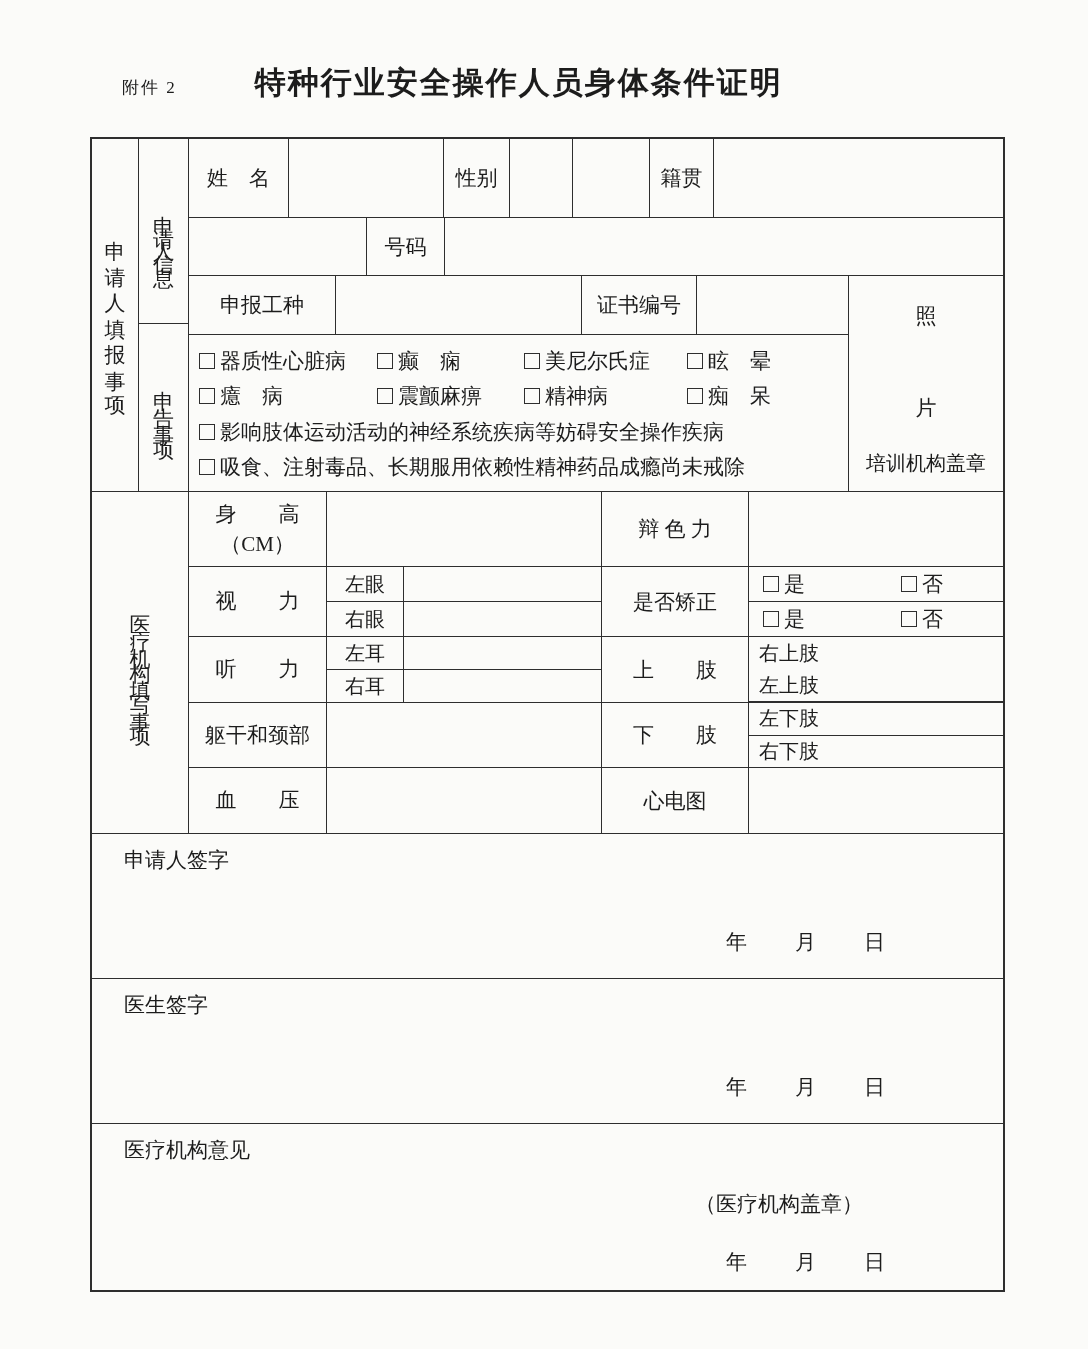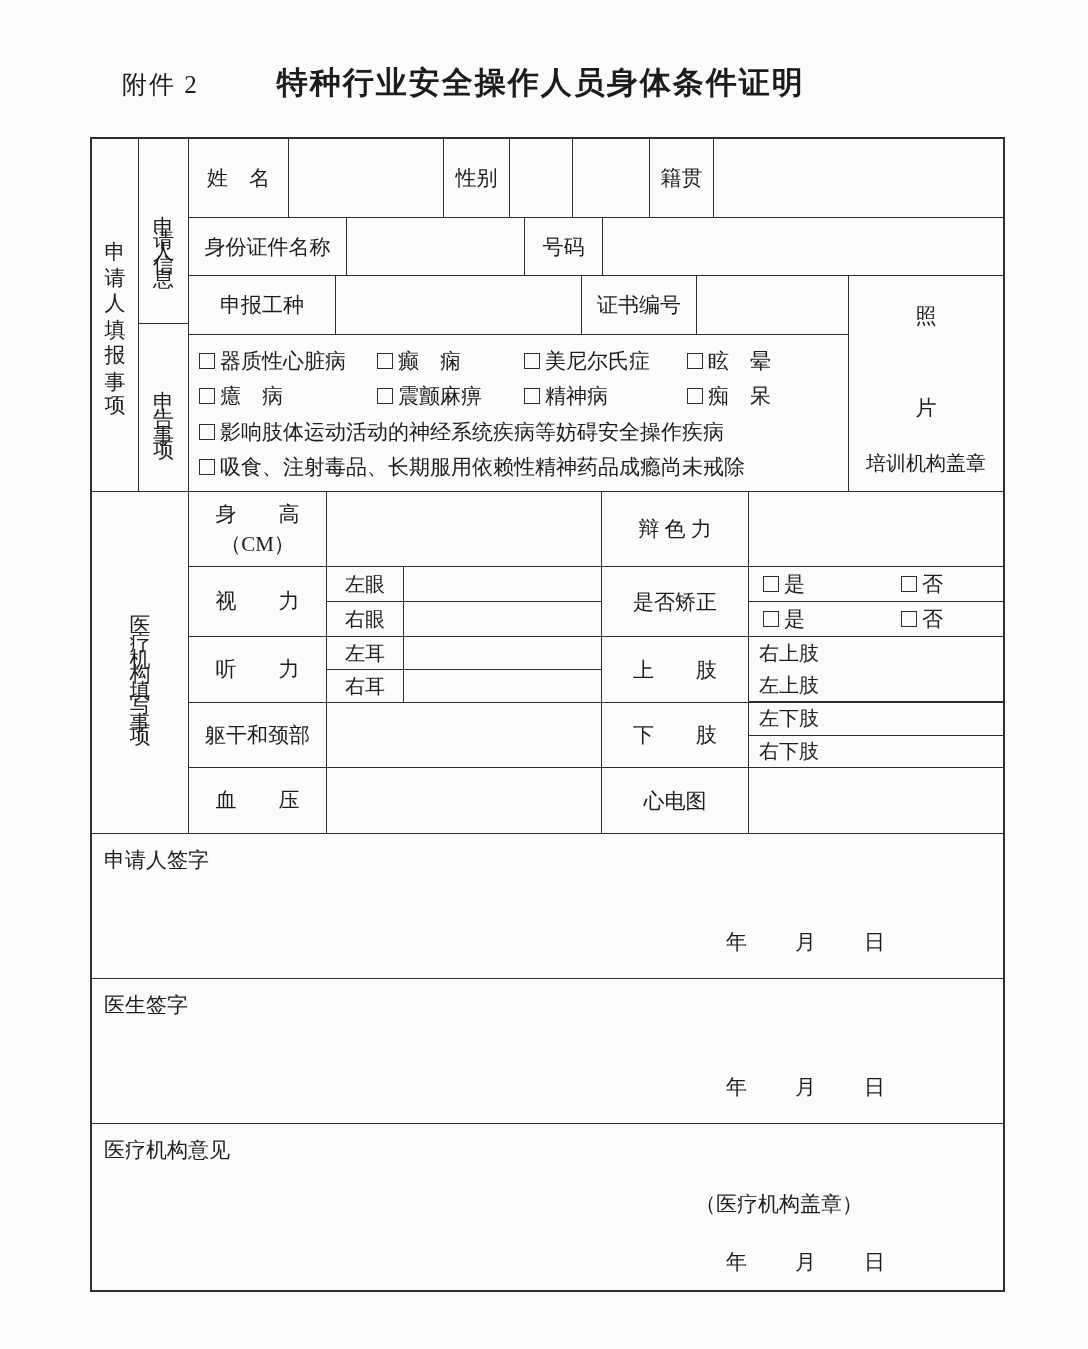--- a/index.html
+++ b/index.html
@@ -13,21 +13,21 @@
     position:relative;
     width:1088px;height:1349px;
     background:var(--bg);
     color:var(--txt);
     font-family:"Liberation Serif","DejaVu Serif",serif;
     font-size:21px;
     overflow:hidden;
   }
   
   .doc-header{position:absolute;top:62px;left:122px;display:flex;align-items:baseline;}
-  .attachment{font-size:25px;letter-spacing:2px;}
+  .attachment{font-size:17px;letter-spacing:2px;}
   .doc-title{font-size:31px;font-weight:700;margin-left:78px;letter-spacing:2px;
     font-family:"Liberation Sans","DejaVu Sans",sans-serif;}
   
   .form{
     position:absolute;left:90px;top:137px;
     width:915px;height:1155px;
     border:2px solid var(--ln);
     display:flex;flex-direction:column;
     background:transparent;
   }
@@ -83,21 +83,21 @@
   .subwrap{width:275px;flex:none;display:flex;flex-direction:column;}
   .subrow{flex:1;display:flex;}
   .sublbl{width:77px;flex:none;font-size:20px;}
   .subval{flex:1;}
   .rlabel{width:147px;flex:none;}
   .rval{flex:1;}
   .rvalcol{flex:1;display:flex;flex-direction:column;}
   .yn{flex:1;display:flex;align-items:center;padding-left:14px;gap:96px;}
   .limb{flex:1;display:flex;align-items:center;padding-left:10px;font-size:20px;}
   
-  .sig{display:flex;flex-direction:column;flex:none;}
+  .sig{display:flex;flex-direction:column;flex:none;padding-left:20px;}
   .s1,.s2{height:145px;}
   .s3{flex:1;}
   .sig-label{padding:12px 0 0 12px;}
   .dateline{margin-top:auto;align-self:flex-end;padding:0 116px 22px 0;letter-spacing:2px;}
   .stampline{align-self:flex-end;padding:26px 140px 0 0;}
   .s3 .dateline{padding-bottom:14px;}
 </style>
 </head>
 <body>
 
@@ -124,21 +124,20 @@
           <div class="cell lbl b-r" style="width:100px">姓　名</div>
           <div class="cell b-r" style="width:155px"></div>
           <div class="cell lbl b-r" style="width:66px">性别</div>
           <div class="cell b-r" style="width:63px"></div>
           <div class="cell b-r" style="width:77px"></div>
           <div class="cell lbl b-r" style="width:64px">籍贯</div>
           <div class="cell" style="flex:1"></div>
         </div>
 
         <div class="row r2 b-b">
-          <div class="cell lbl b-r" style="width:158px">身份证件名称</div>
           <div class="cell b-r" style="width:178px"></div>
           <div class="cell lbl b-r" style="width:78px">号码</div>
           <div class="cell" style="flex:1"></div>
         </div>
 
         <div class="r3wrap">
           <div class="r3left">
 
             <div class="row r3 b-b">
               <div class="cell lbl b-r" style="width:147px">申报工种</div>

